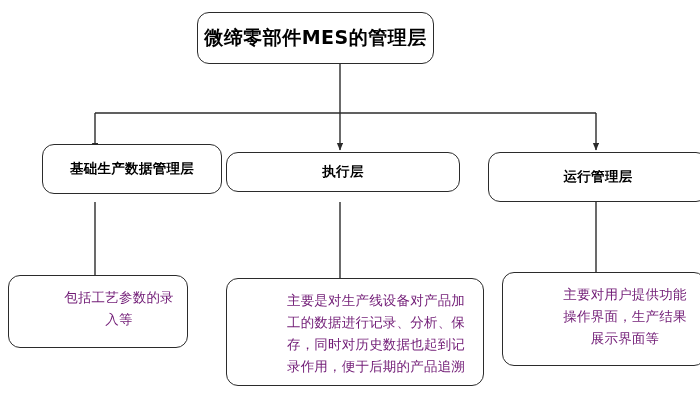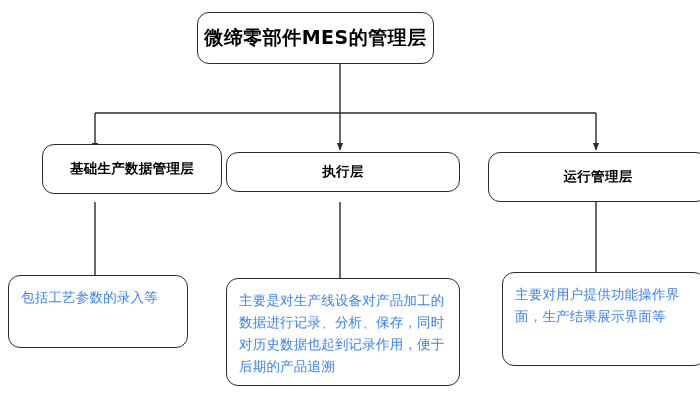--- a/index.html
+++ b/index.html
@@ -53,33 +53,34 @@
     text-align: center;
     letter-spacing: 0.3px;
   }
   .node-desc {
     align-items: flex-start;
     justify-content: flex-start;
     padding: 11px 12px 10px 12px;
   }
   .node-desc .node-label {
     font-size: 13.5px;
-    color: #3b82f6;
+    color: #701a75;
     line-height: 1.62;
-    text-align: left;
+    text-align: center;
     letter-spacing: 0.2px;
+    margin-left: 42px;
   }
 
   
   #node-root        { left: 197px; top: 12px;  width: 237px; height: 52px; }
   #node-layer-base  { left: 8px;   top: 144px; width: 180px; height: 50px; margin-left: 34px; }
   #node-layer-exec  { left: 226px; top: 152px; width: 234px; height: 40px; }
   #node-layer-ops   { left: 488px; top: 152px; width: 220px; height: 50px; }
   #node-desc-base   { left: 8px;   top: 275px; width: 180px; height: 73px; }
-  #node-desc-exec   { left: 226px; top: 278px; width: 234px; height: 108px; }
+  #node-desc-exec   { left: 226px; top: 278px; width: 258px; height: 108px; }
   #node-desc-ops    { left: 502px; top: 272px; width: 204px; height: 94px; }
 </style>
 </head>
 <body>
 
 <div id="canvas">
 
   <svg id="edges" viewBox="0 0 700 400" width="700" height="400">
     <defs>
       <marker id="arrowhead" markerWidth="9" markerHeight="9" refX="7.2" refY="3.2" orient="auto" markerUnits="userSpaceOnUse">

